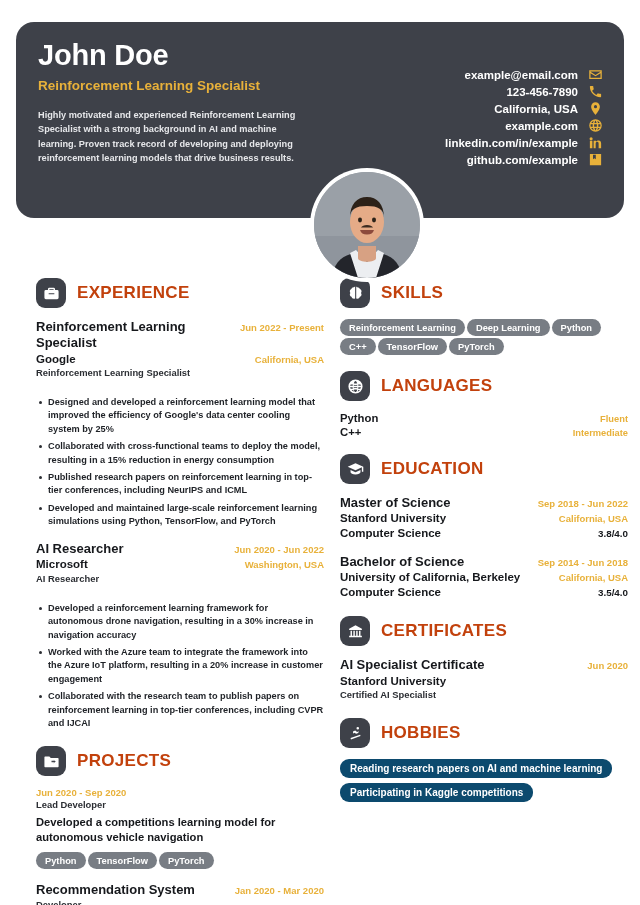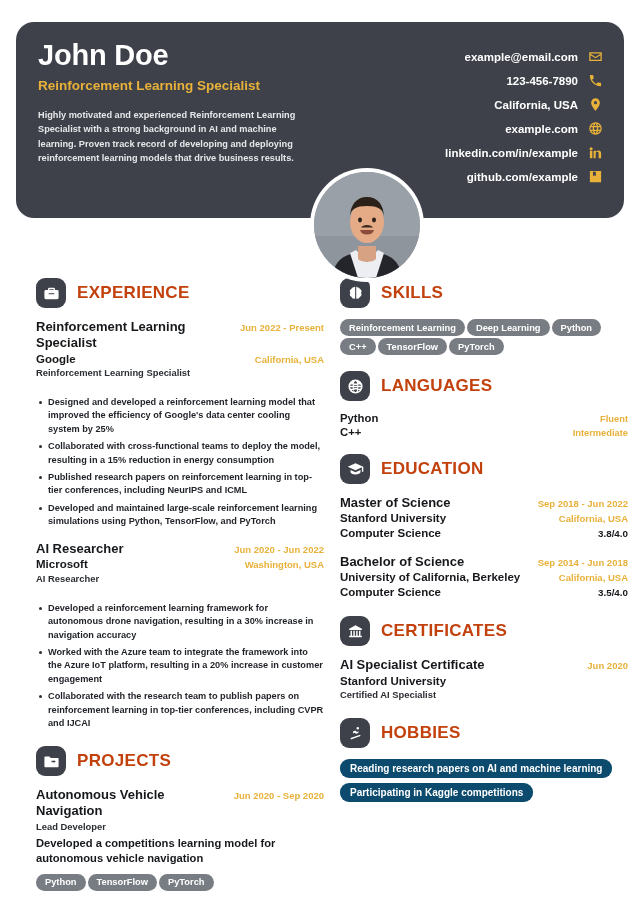--- a/index.html
+++ b/index.html
@@ -43,24 +43,23 @@
   .summary {
     font-size: 9.2px;
     font-weight: bold;
     color: #e6e7ea;
     line-height: 1.55;
     margin-top: 14px;
     width: 262px;
   }
   .hdr-right {
     position: absolute;
-    right: 20px; top: 26px;
+    right: 20px; top: 44px;
     display: flex;
     flex-direction: column;
-    gap: 7px;
   }
   .contact-row {
     display: flex;
     align-items: center;
     justify-content: flex-end;
     gap: 9px;
   }
   .contact-text {
     font-size: 11.5px;
     font-weight: bold;
@@ -392,21 +391,20 @@
       <span class="sec-badge">
         <svg viewBox="0 0 24 24">
             <path d="M3 5h6l2 2h10a1 1 0 0 1 1 1v11a1 1 0 0 1-1 1H3a1 1 0 0 1-1-1V6a1 1 0 0 1 1-1zm9 6v2h4l-2 2 4-3-4-3 2 2h-4z"></path>
           </svg>
       </span>
       <span class="sec-title">PROJECTS</span>
     </div>
 
     <div class="entry">
       <div class="entry-row">
-        <span class="entry-title">Autonomous Vehicle Navigation</span>
         <span class="entry-date">Jun 2020 - Sep 2020</span>
       </div>
       <div class="entry-sub">Lead Developer</div>
       <div class="proj-desc">Developed a competitions learning model for autonomous vehicle navigation</div>
       <div class="tags">
         <span class="tag">Python</span>
         <span class="tag">TensorFlow</span>
         <span class="tag">PyTorch</span>
       </div>
     </div>

